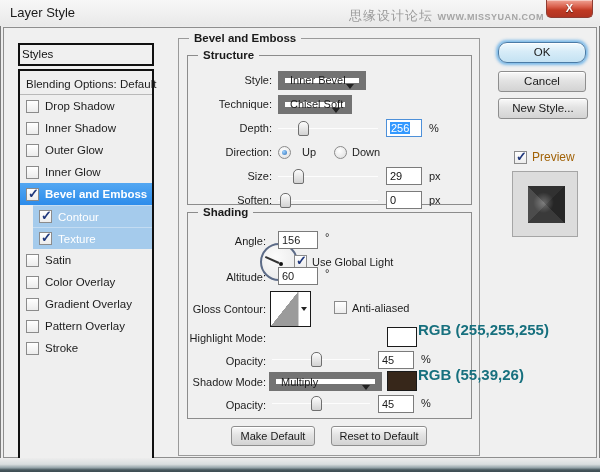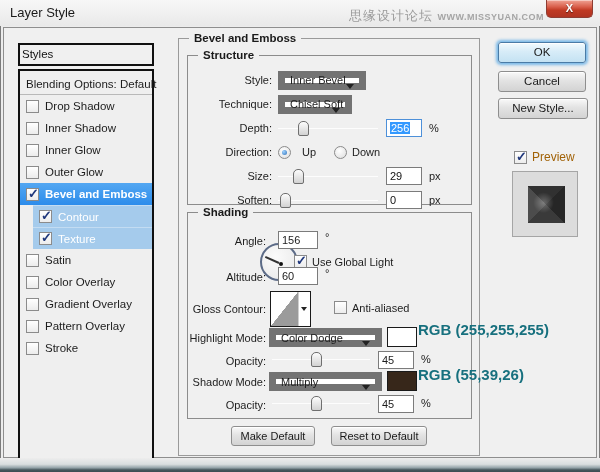--- a/index.html
+++ b/index.html
@@ -89,21 +89,21 @@
   .contour-thumb .dd { width:11px; position:relative; background:#fff; }
   .contour-thumb .dd::after { content:""; position:absolute; left:2px; top:15px; width:0; height:0;
     border-left:3.5px solid transparent; border-right:3.5px solid transparent; border-top:4px solid #222; }
   .swatch { position:absolute; width:30px; height:20px; border:1px solid #1a1a1a; cursor:pointer; }
   
   .btn { position:absolute; height:21px; background:linear-gradient(#f9f9f9,#e3e3e3 45%,#d3d3d3);
     border:1px solid #8e8e8e; border-radius:3px; font-size:11.5px; color:#1a1a1a; text-align:center;
     line-height:19px; cursor:pointer; box-shadow:inset 0 1px 0 #fff; }
   .btn.small { height:20px; font-size:11px; }
   .btn.ok { background:linear-gradient(#f3fbfe,#d7ecf8 45%,#c4e2f3); border-color:#4a7ba6;
-    box-shadow:0 0 3px 2px rgba(92,171,230,.8), inset 0 1px 0 #fff; }
+    box-shadow:0 0 3px 2px rgba(92,171,230,.8), inset 0 1px 0 #fff;border-radius:9px; }
   .preview-check { position:absolute; left:510px; top:122px; display:flex; align-items:center;
     font-size:12px; color:#a16207; }
   .preview-check .lbl { margin-left:5px; }
   .preview-thumb { position:absolute; left:508px; top:143px; width:66px; height:66px;
     background:#dcdcdc; border:1px solid #a5a5a5; }
   .preview-thumb .bevel { position:absolute; left:15px; top:14px; width:37px; height:37px;
     background:
       radial-gradient(circle at 42% 45%, rgba(255,255,255,.28), rgba(255,255,255,0) 35%),
       conic-gradient(from 45deg, #262626 0 90deg, #3a3a3a 90deg 180deg, #4c4c4c 180deg 270deg, #313131 270deg 360deg); }
   
@@ -135,25 +135,25 @@
       <div class="ps-row">
         <span class="chk"></span>
         <span class="lbl">Drop Shadow</span>
       </div>
       <div class="ps-row">
         <span class="chk"></span>
         <span class="lbl">Inner Shadow</span>
       </div>
       <div class="ps-row">
         <span class="chk"></span>
+        <span class="lbl">Outer Glow</span>
+      </div>
+      <div class="ps-row">
+        <span class="chk"></span>
         <span class="lbl">Inner Glow</span>
-      </div>
-      <div class="ps-row">
-        <span class="chk"></span>
-        <span class="lbl">Outer Glow</span>
       </div>
       <div class="ps-row selected">
         <span class="chk checked"></span>
         <span class="lbl">Bevel and Emboss</span>
       </div>
       <div class="ps-row sub">
         <span class="chk checked"></span>
         <span class="lbl">Contour</span>
       </div>
       <div class="ps-row sub">
@@ -259,24 +259,20 @@
 
         <span class="abs rlabel" style="left:0; top:90px">Gloss Contour:</span>
         <div class="contour-thumb">
           <div class="shape"></div>
           <div class="dd"></div>
         </div>
         <span class="chk abs" style="left:146px; top:88px"></span>
         <span class="abs" style="left:164px; top:89px">Anti-aliased</span>
 
         <span class="abs rlabel" style="left:0; top:119px">Highlight Mode:</span>
-        <div class="dropdown abs" style="left:81px; top:115px; width:113px">
-          <span>Color Dodge</span>
-          <span class="arrow"></span>
-        </div>
         <div class="swatch" style="left: 199px; top: 114px; background: rgb(255, 255, 255);"></div>
 
         <span class="abs rlabel" style="left:0; top:142px">Opacity:</span>
         <div class="slider abs" style="left:84px; top:138px; width:98px">
           <div class="track"></div>
           <div class="thumb" style="left:calc(45% - 5px)"></div>
         </div>
         <div class="numbox abs" style="left:190px; top:138px; margin-left:0"><span>45</span></div>
         <span class="abs" style="left:233px; top:140px">%</span>
 

